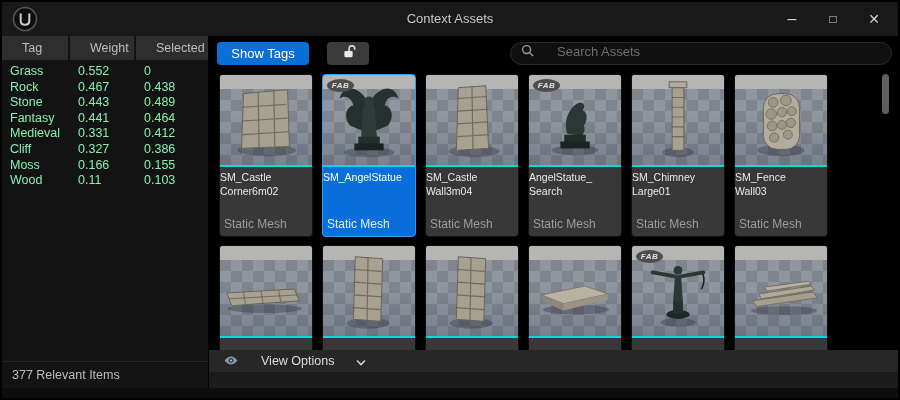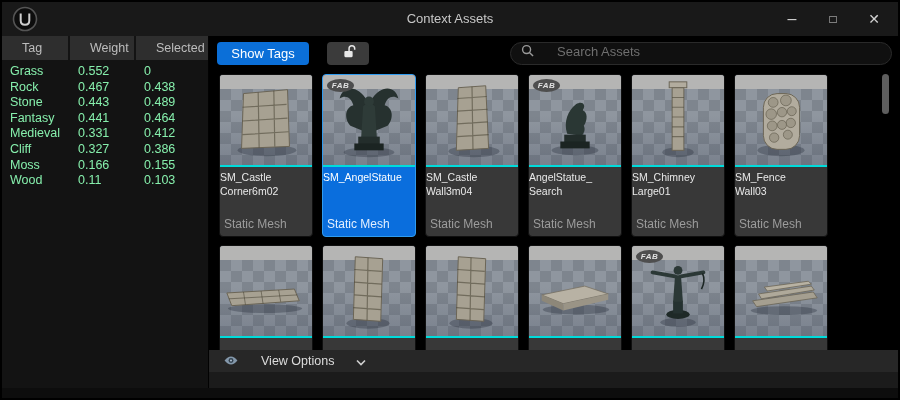--- a/index.html
+++ b/index.html
@@ -126,20 +126,23 @@
           <div class="tcell">Moss</div>
           <div class="tcell">0.166</div>
           <div class="tcell">0.155</div>
         </div>
         <div class="trow">
           <div class="tcell">Wood</div>
           <div class="tcell">0.11</div>
           <div class="tcell">0.103</div>
         </div>
       </div>
+    <div id="left-status">
+      <span>377 Relevant Items</span>
+    </div>
   </div>
 
   <div id="right-panel">
     <div id="show-tags-btn">
       <span>Show Tags</span>
     </div>
     <div id="lock-btn">
       <span>
         <svg width="15" height="15" viewBox="0 0 16 16">
           <rect x="3.6" y="7.4" width="8.8" height="6.6" rx="1.2" fill="#e8e8e8"></rect>

